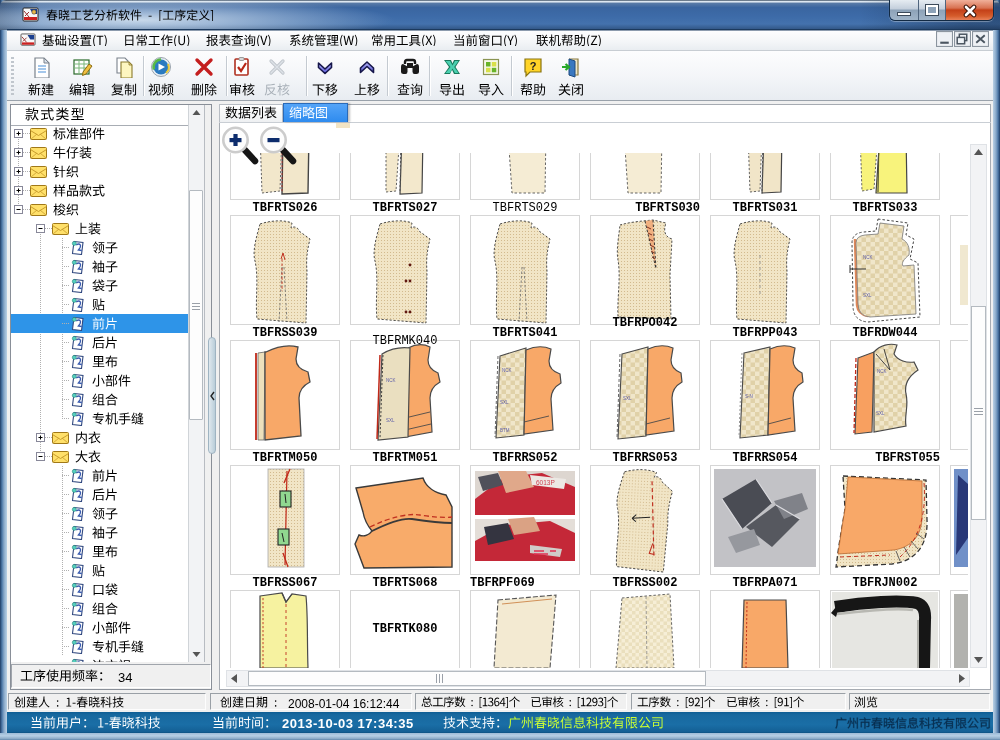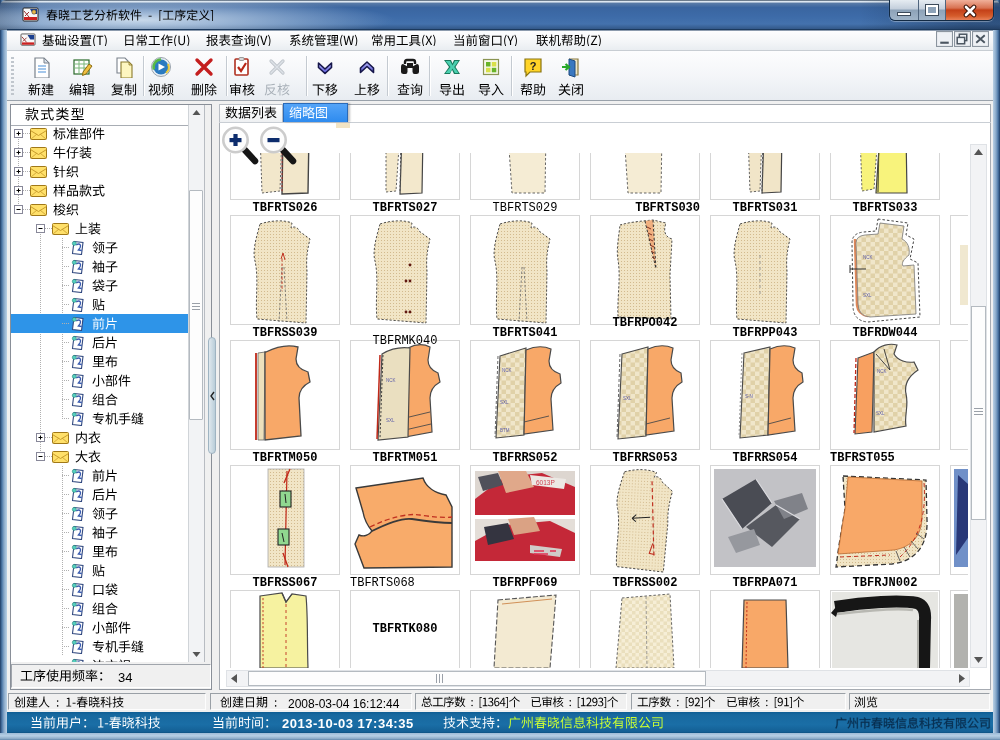--- a/index.html
+++ b/index.html
@@ -1069,24 +1069,24 @@
     <div class="abs mono" style="left:128px;top:211px;width:110px;text-align:center;font-size:12px;font-weight:normal;color:#000;letter-spacing:0px">TBFRMK040</div>
     <div class="abs mono" style="left:248px;top:203px;width:110px;text-align:center;font-size:12px;font-weight:bold;color:#000;letter-spacing:0px">TBFRTS041</div>
     <div class="abs mono" style="left:368px;top:193px;width:110px;text-align:center;font-size:12px;font-weight:bold;color:#000;letter-spacing:0px">TBFRPO042</div>
     <div class="abs mono" style="left:488px;top:203px;width:110px;text-align:center;font-size:12px;font-weight:bold;color:#000;letter-spacing:0px">TBFRPP043</div>
     <div class="abs mono" style="left:608px;top:203px;width:110px;text-align:center;font-size:12px;font-weight:bold;color:#000;letter-spacing:0px">TBFRDW044</div>
     <div class="abs mono" style="left:8px;top:328px;width:110px;text-align:center;font-size:12px;font-weight:bold;color:#000;letter-spacing:0px">TBFRTM050</div>
     <div class="abs mono" style="left:128px;top:328px;width:110px;text-align:center;font-size:12px;font-weight:bold;color:#000;letter-spacing:0px">TBFRTM051</div>
     <div class="abs mono" style="left:248px;top:328px;width:110px;text-align:center;font-size:12px;font-weight:bold;color:#000;letter-spacing:0px">TBFRRS052</div>
     <div class="abs mono" style="left:368px;top:328px;width:110px;text-align:center;font-size:12px;font-weight:bold;color:#000;letter-spacing:0px">TBFRRS053</div>
     <div class="abs mono" style="left:488px;top:328px;width:110px;text-align:center;font-size:12px;font-weight:bold;color:#000;letter-spacing:0px">TBFRRS054</div>
-    <div class="abs mono" style="left:608px;top:328px;width:110px;text-align:left;font-size:12px;font-weight:bold;color:#000;letter-spacing:0px">TBFRST055</div>
+    <div class="abs mono" style="left:608px;top:328px;width:110px;text-align:right;font-size:12px;font-weight:bold;color:#000;letter-spacing:0px">TBFRST055</div>
     <div class="abs mono" style="left:8px;top:453px;width:110px;text-align:center;font-size:12px;font-weight:bold;color:#000;letter-spacing:0px">TBFRSS067</div>
-    <div class="abs mono" style="left:128px;top:453px;width:110px;text-align:left;font-size:12px;font-weight:normal;color:#000;letter-spacing:0px">TBFRTS068</div>
-    <div class="abs mono" style="left:248px;top:453px;width:110px;text-align:center;font-size:12px;font-weight:bold;color:#000;letter-spacing:0px">TBFRPF069</div>
+    <div class="abs mono" style="left:128px;top:453px;width:110px;text-align:center;font-size:12px;font-weight:bold;color:#000;letter-spacing:0px">TBFRTS068</div>
+    <div class="abs mono" style="left:248px;top:453px;width:110px;text-align:left;font-size:12px;font-weight:bold;color:#000;letter-spacing:0px">TBFRPF069</div>
     <div class="abs mono" style="left:368px;top:453px;width:110px;text-align:center;font-size:12px;font-weight:bold;color:#000;letter-spacing:0px">TBFRSS002</div>
     <div class="abs mono" style="left:488px;top:453px;width:110px;text-align:center;font-size:12px;font-weight:bold;color:#000;letter-spacing:0px">TBFRPA071</div>
     <div class="abs mono" style="left:608px;top:453px;width:110px;text-align:center;font-size:12px;font-weight:bold;color:#000;letter-spacing:0px">TBFRJN002</div>
   </div>
 <div class="abs" style="left:970px;top:144px;width:17px;height:524px;background:#f2f3f5;border:1px solid #dfe2e6"></div>
 <svg class="abs" style="left:971px;top:146px" width="15" height="14">
     <path d="M7.5,3 l4.5,6 h-9 z" fill="#555"></path>
   </svg>
 <svg class="abs" style="left:971px;top:652px" width="15" height="14">
     <path d="M7.5,11 l4.5,-6 h-9 z" fill="#555"></path>
@@ -1124,21 +1124,21 @@
     </svg></div>
 <div style="position:absolute;left:220px;top:696px;line-height:0"><svg class="" width="63" height="12" fill="#000">
       <g transform="translate(0,10.56) scale(0.012000)">
         <use href="#g113" x="0.0"></use>
         <use href="#g49" x="1000.0"></use>
         <use href="#g21" x="2000.0"></use>
         <use href="#g119" x="3000.0"></use>
         <use href="#g115" x="4500.0"></use>
       </g>
     </svg></div>
-<div class="abs" style="left:288px;top:697px;font-size:12px;color:#000">2008-03-04 16:12:44</div>
+<div class="abs" style="left:288px;top:697px;font-size:12px;color:#000">2008-01-04 16:12:44</div>
 <div style="position:absolute;left:421px;top:696px;line-height:0"><svg class="" width="197" height="12" fill="#000">
       <g transform="translate(0,10.21) scale(0.011600)">
         <use href="#g120" x="0.0"></use>
         <use href="#g2" x="952.6"></use>
         <use href="#g10" x="1905.2"></use>
         <use href="#g107" x="2857.8"></use>
         <use href="#g115" x="4262.9"></use>
         <use href="#g9" x="4946.1"></use>
         <use href="#g116" x="5236.7"></use>
         <use href="#g121" x="5744.3"></use>

